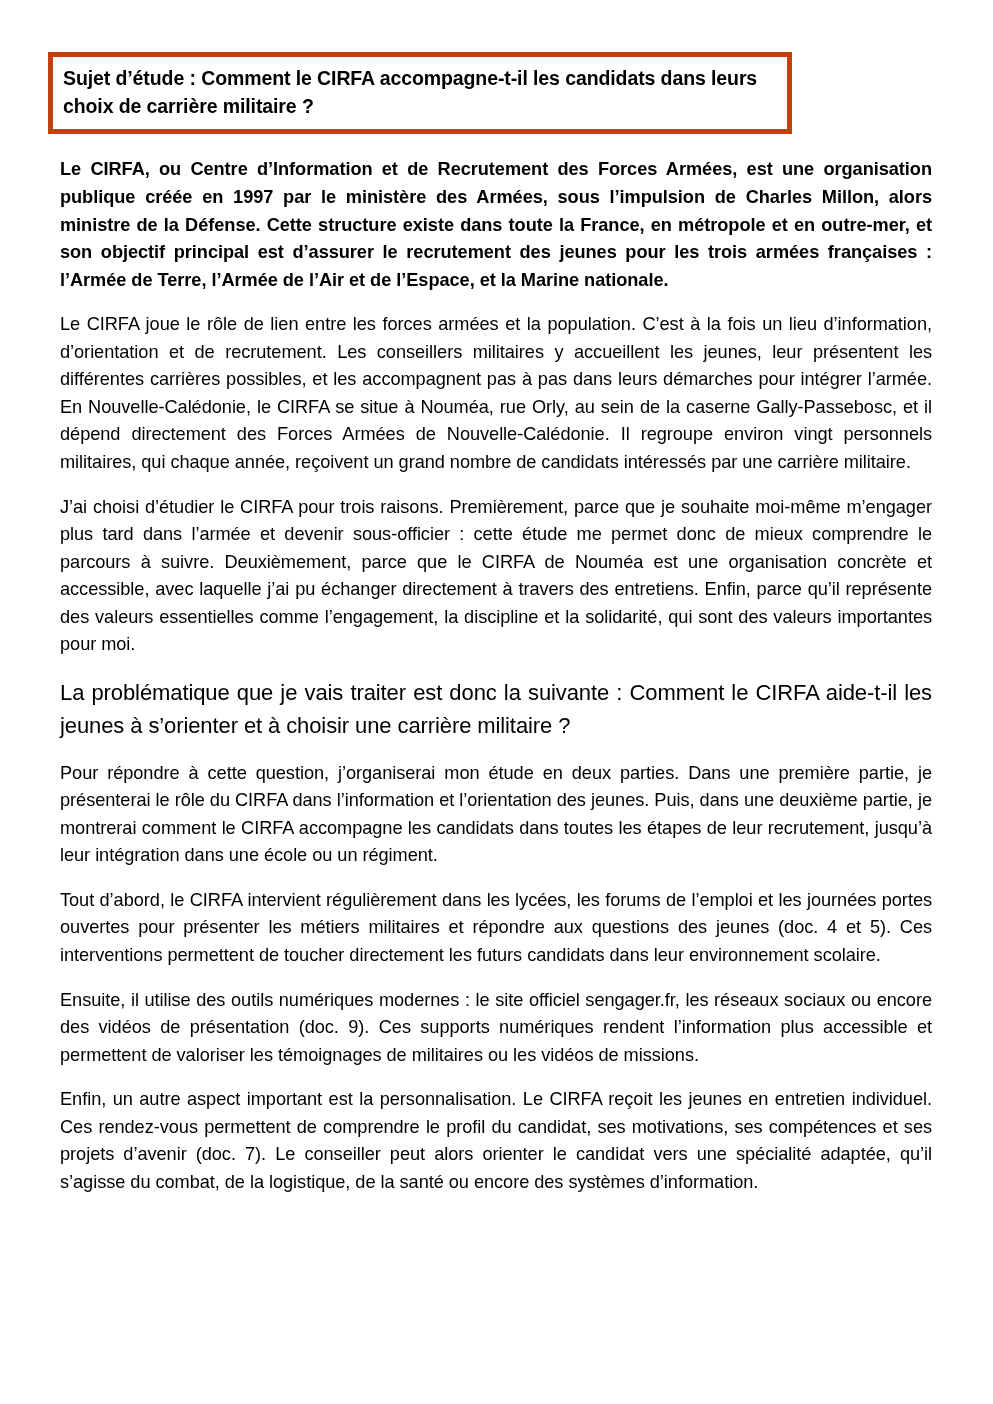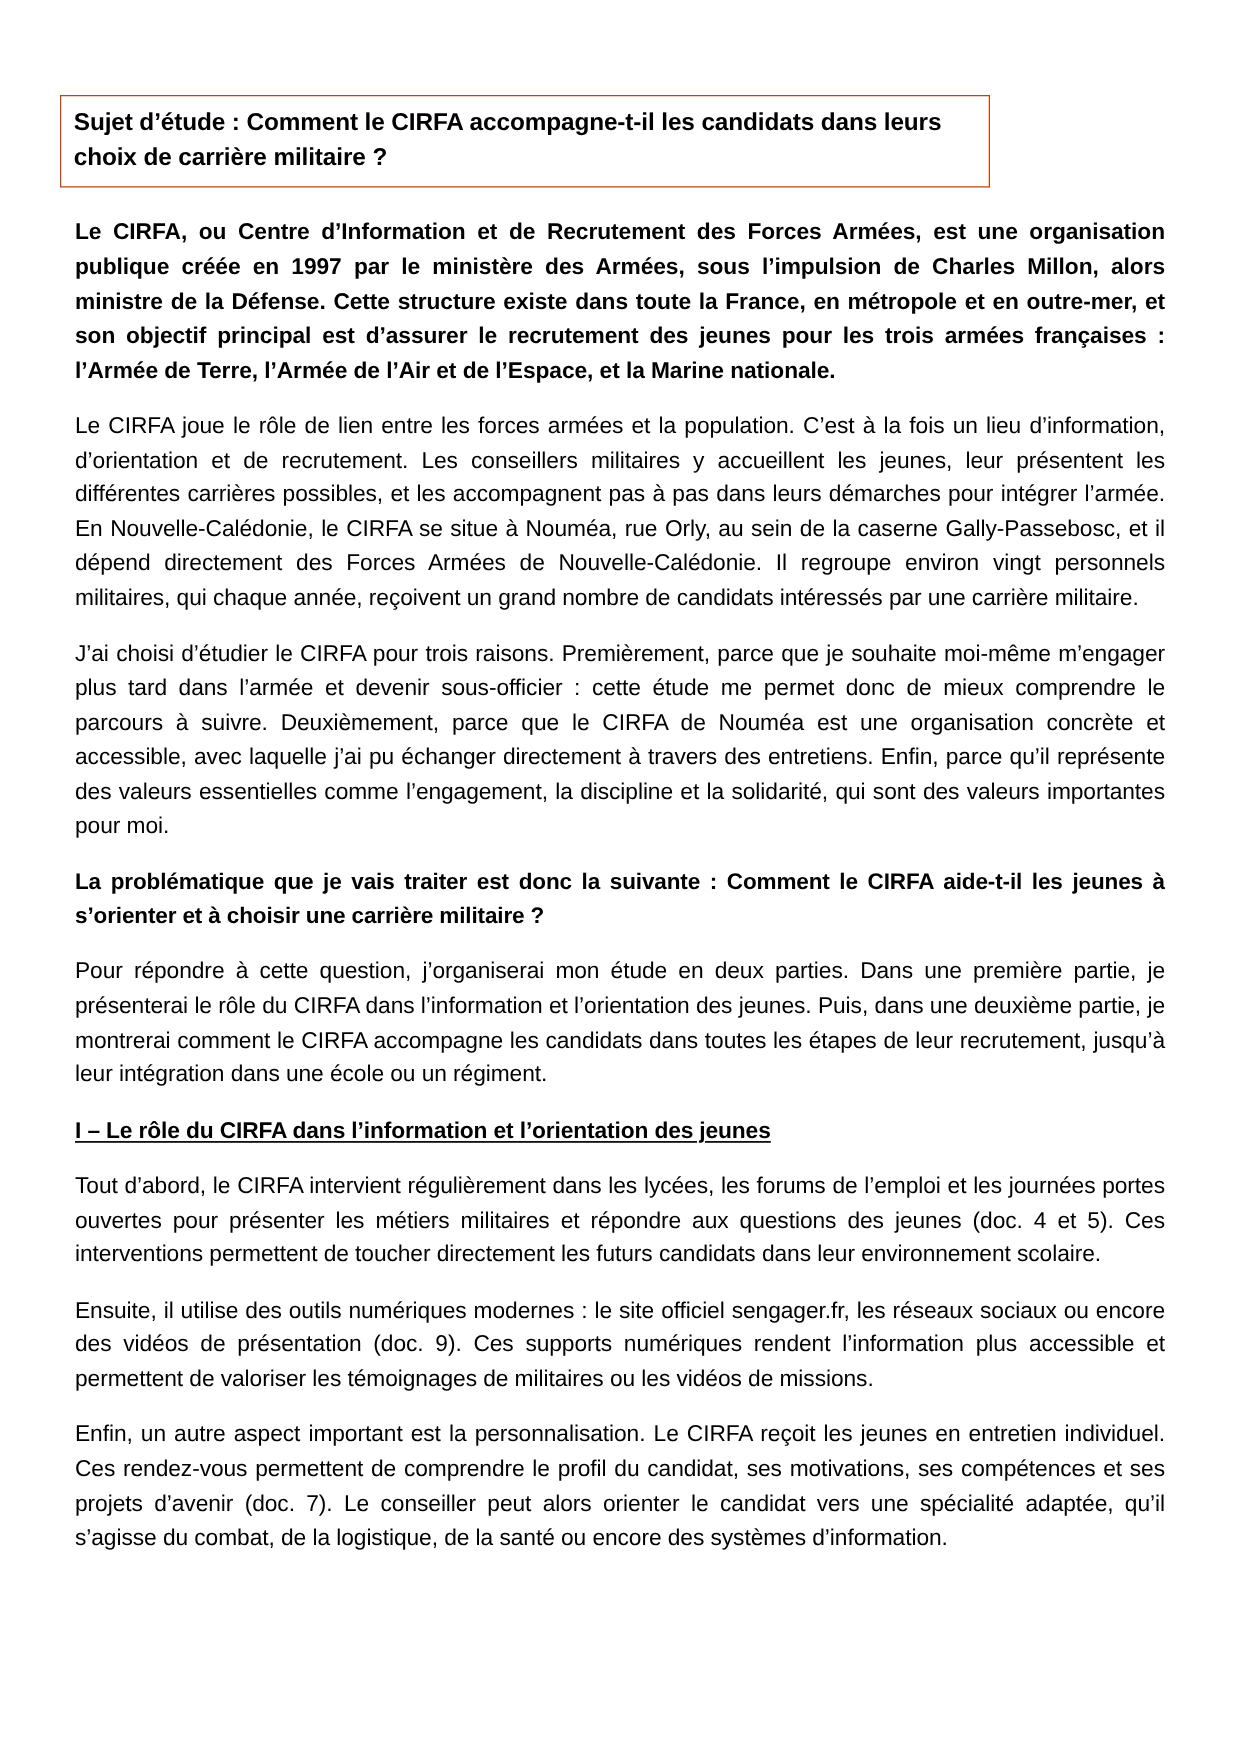--- a/index.html
+++ b/index.html
@@ -21,26 +21,26 @@
     box-sizing: border-box;
     overflow: hidden;
   }
   .content {
     position: absolute;
     left: 60px;
     top: 0;
     width: 872px;
   }
   .title-box {
-    border: 1px solid #c2410c;
+    border: 5px solid #c2410c;
     box-sizing: border-box;
     margin-left: -12px;
     margin-right: -8px;
     width: 744px;
-    margin-top: 76px;
+    margin-top: 52px;
     padding: 8px 10px 9px 10px;
   }
   .title-box .title-text {
     font-size: 19.5px;
     font-weight: bold;
     line-height: 1.42;
     letter-spacing: -0.1px;
     text-align: left;
     margin: 0;
   }
@@ -54,22 +54,22 @@
     word-spacing: 0px;
   }
   p.body-par:first-of-type {
     margin-top: 0;
     font-weight: bold;
   }
   .spacer-after-title {
     height: 22px;
   }
   p.bold-par {
-    font-weight: bold;
-    font-size: 18px;
+    font-weight: normal;
+    font-size: 22px;
     line-height: 1.515;
     text-align: justify;
     margin: 0 0 17px 0;
     letter-spacing: -0.1px;
   }
   h2.section-heading {
     font-weight: bold;
     font-size: 18.2px;
     line-height: 1.5;
     margin: 0 0 17px 0;
@@ -96,21 +96,20 @@
     <p class="body-par">Le CIRFA, ou Centre d’Information et de Recrutement des Forces Armées, est une organisation publique créée en 1997 par le ministère des Armées, sous l’impulsion de Charles Millon, alors ministre de la Défense. Cette structure existe dans toute la France, en métropole et en outre-mer, et son objectif principal est d’assurer le recrutement des jeunes pour les trois armées françaises : l’Armée de Terre, l’Armée de l’Air et de l’Espace, et la Marine nationale.</p>
 
     <p class="body-par">Le CIRFA joue le rôle de lien entre les forces armées et la population. C’est à la fois un lieu d’information, d’orientation et de recrutement. Les conseillers militaires y accueillent les jeunes, leur présentent les différentes carrières possibles, et les accompagnent pas à pas dans leurs démarches pour intégrer l’armée. En Nouvelle-Calédonie, le CIRFA se situe à Nouméa, rue Orly, au sein de la caserne Gally-Passebosc, et il dépend directement des Forces Armées de Nouvelle-Calédonie. Il regroupe environ vingt personnels militaires, qui chaque année, reçoivent un grand nombre de candidats intéressés par une carrière militaire.</p>
 
     <p class="body-par">J’ai choisi d’étudier le CIRFA pour trois raisons. Premièrement, parce que je souhaite moi-même m’engager plus tard dans l’armée et devenir sous-officier : cette étude me permet donc de mieux comprendre le parcours à suivre. Deuxièmement, parce que le CIRFA de Nouméa est une organisation concrète et accessible, avec laquelle j’ai pu échanger directement à travers des entretiens. Enfin, parce qu’il représente des valeurs essentielles comme l’engagement, la discipline et la solidarité, qui sont des valeurs importantes pour moi.</p>
 
     <p class="bold-par">La problématique que je vais traiter est donc la suivante : Comment le CIRFA aide-t-il les jeunes à s’orienter et à choisir une carrière militaire ?</p>
 
     <p class="body-par">Pour répondre à cette question, j’organiserai mon étude en deux parties. Dans une première partie, je présenterai le rôle du CIRFA dans l’information et l’orientation des jeunes. Puis, dans une deuxième partie, je montrerai comment le CIRFA accompagne les candidats dans toutes les étapes de leur recrutement, jusqu’à leur intégration dans une école ou un régiment.</p>
 
-    <h2 class="section-heading"><span>I – Le rôle du CIRFA dans l’information et l’orientation des jeunes</span></h2>
 
 
     <p class="body-par">Tout d’abord, le CIRFA intervient régulièrement dans les lycées, les forums de l’emploi et les journées portes ouvertes pour présenter les métiers militaires et répondre aux questions des jeunes (doc. 4 et 5). Ces interventions permettent de toucher directement les futurs candidats dans leur environnement scolaire.</p>
 
     <p class="body-par">Ensuite, il utilise des outils numériques modernes : le site officiel sengager.fr, les réseaux sociaux ou encore des vidéos de présentation (doc. 9). Ces supports numériques rendent l’information plus accessible et permettent de valoriser les témoignages de militaires ou les vidéos de missions.</p>
 
     <p class="body-par">Enfin, un autre aspect important est la personnalisation. Le CIRFA reçoit les jeunes en entretien individuel. Ces rendez-vous permettent de comprendre le profil du candidat, ses motivations, ses compétences et ses projets d’avenir (doc. 7). Le conseiller peut alors orienter le candidat vers une spécialité adaptée, qu’il s’agisse du combat, de la logistique, de la santé ou encore des systèmes d’information.</p>
 
 
   </div>

